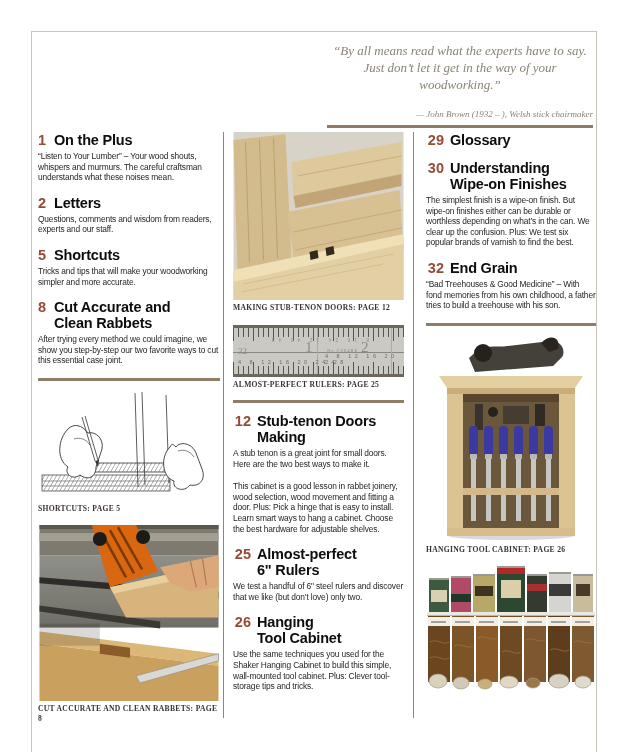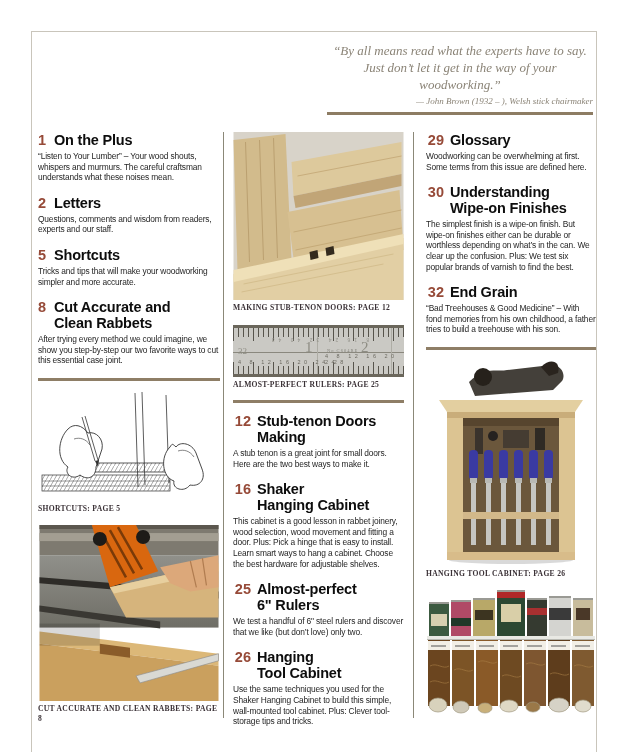--- a/index.html
+++ b/index.html
@@ -8,21 +8,21 @@
     border:1px solid #c9c5bb;background:#fff;}
   
   .masthead{position:absolute;left:14px;top:24px;display:flex;align-items:flex-start;gap:8px;}
   .masthead h1{margin:0;font-family:"Liberation Serif",serif;font-weight:400;
     font-size:45px;letter-spacing:1.5px;color:#141414;line-height:1;}
   .bubble{margin-top:9px;}
   .quote{position:absolute;left:295px;top:10px;width:266px;}
   .qline{font-family:"Liberation Serif",serif;font-style:italic;font-size:13px;
     color:#8a8376;text-align:center;line-height:17px;}
   .qattr{font-family:"Liberation Serif",serif;font-style:italic;font-size:9px;
-    color:#8a8376;text-align:right;margin-top:3px;}
+    color:#8a8376;text-align:right;margin-top:16px;}
   .qrule{height:3px;background:#8d7c63;margin-top:6px;}
   
   .col{position:absolute;top:100px;}
   .col-left{left:6px;width:182px;}
   .col-mid{left:201px;width:171px;}
   .col-right{left:394px;width:170px;}
   .vdiv{position:absolute;top:100px;height:586px;width:1px;background:#8b8878;}
   .vdiv1{left:191px;} .vdiv2{left:381px;}
   
   .entry{margin-bottom:12px;}
@@ -209,27 +209,20 @@
         <div class="num w2">12</div>
         <div class="etitle">
           <div>Stub-tenon Doors</div>
           <div>Making</div>
         </div>
       </div>
       <div class="edesc">A stub tenon is a great joint for small doors. Here are the two best ways to make it.</div>
     </div>
 
     <div class="entry">
-      <div class="hrow">
-        <div class="num w2">16</div>
-        <div class="etitle">
-          <div>Shaker</div>
-          <div>Hanging Cabinet</div>
-        </div>
-      </div>
       <div class="edesc">This cabinet is a good lesson in rabbet joinery, wood selection, wood movement and fitting a door. Plus: Pick a hinge that is easy to install. Learn smart ways to hang a cabinet. Choose the best hardware for adjustable shelves.</div>
     </div>
 
     <div class="entry">
       <div class="hrow">
         <div class="num w2">25</div>
         <div class="etitle">
           <div>Almost-perfect</div>
           <div>6" Rulers</div>
         </div>
@@ -251,21 +244,20 @@
 
   <div class="col col-right">
 
     <div class="entry">
       <div class="hrow">
         <div class="num w2">29</div>
         <div class="etitle">
           <div>Glossary</div>
         </div>
       </div>
-      <div class="edesc">Woodworking can be overwhelming at first. Some terms from this issue are defined here.</div>
     </div>
 
     <div class="entry">
       <div class="hrow">
         <div class="num w2">30</div>
         <div class="etitle">
           <div>Understanding</div>
           <div>Wipe-on Finishes</div>
         </div>
       </div>

